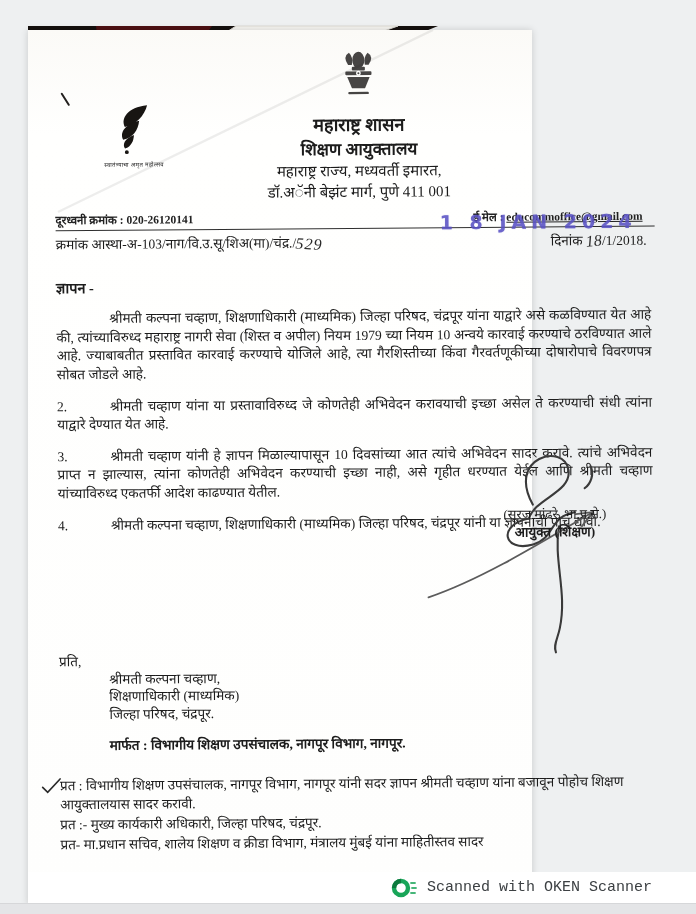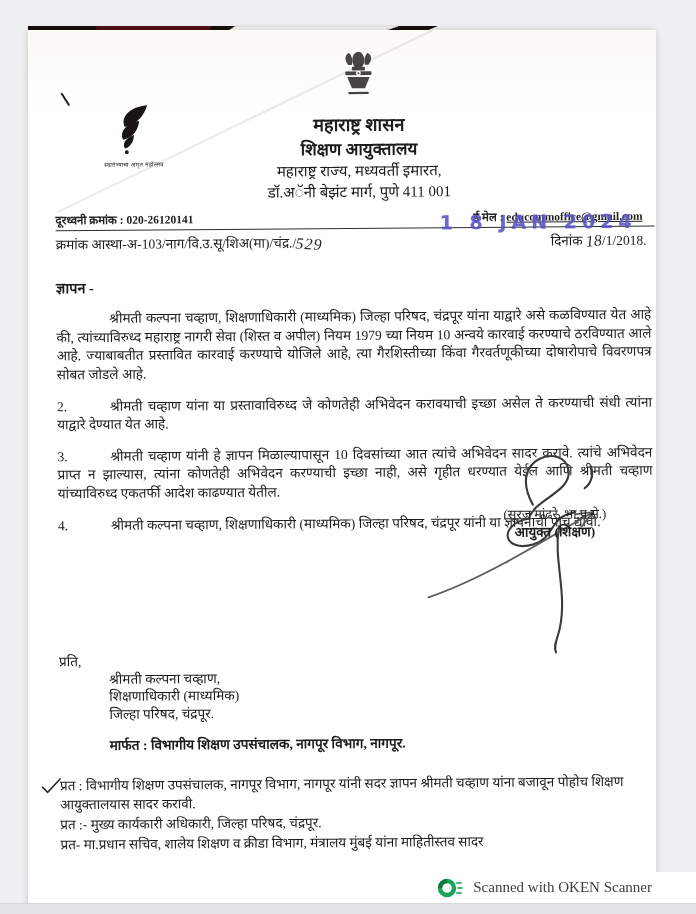--- a/index.html
+++ b/index.html
@@ -6,21 +6,21 @@
   body{
     width:696px;height:914px;position:relative;overflow:hidden;
     background:#eef0f1;
     font-family:"Liberation Serif","DejaVu Serif",serif;
     color:#1c1c1c;
   }
   
   .backdrop-svg{position:absolute;left:0;top:0;z-index:1;}
   
   .paper{
-    position:absolute;left:28px;top:30px;width:628px;height:875px;z-index:2;
+    position:absolute;left:28px;top:30px;width:504px;height:875px;z-index:2;
     background:linear-gradient(180deg,#fbfaf7 0%,#fffffe 12%,#fefefd 100%);
     box-shadow:0 0 7px rgba(0,0,0,.16);
   }
   .crease{
     position:absolute;left:28px;top:30px;z-index:3;pointer-events:none;
   }
   .letter{position:absolute;left:0;top:0;width:628px;height:875px;
     transform:rotate(-0.45deg);transform-origin:320px 120px;}
   
   .letterhead{margin-top:20px;text-align:center;transform:translateX(17px);line-height:1.25;}
@@ -63,21 +63,21 @@
   .recipient{margin:118px 0 0 27px;font-size:13.6px;line-height:17.5px;}
   .recipient .rl{margin-left:50px;}
   .via{margin:12px 0 0 77px;font-size:13.6px;font-weight:bold;}
   
   .copies{margin:22px 6px 0 27px;font-size:13.5px;line-height:19px;position:relative;}
   .copy-line{position:relative;margin-top:1px;}
   .check{position:absolute;left:-19px;top:1px;}
   
   .scan-bar{position:absolute;left:28px;right:0;top:872px;height:31px;background:#ffffff;z-index:4;
     display:flex;align-items:center;justify-content:flex-end;padding-right:44px;
-    font-family:Liberation Serif, serif;}
+    font-family:Liberation Mono, monospace;}
   .scan-text{font-size:15px;color:#3c4043;margin-left:10px;}
   .bottom-strip{position:absolute;left:0;right:0;top:903px;height:11px;background:#e4e5e7;
     border-top:1px solid rgba(0,0,0,.06);z-index:5;}
 </style>
 </head>
 <body>
 
 <svg class="backdrop-svg" width="696" height="320" aria-hidden="true">
   <polygon points="28,26 438,26 336,68 152,142 28,212" fill="#15100e"></polygon>
   <polygon points="96,26 212,26 188,58 104,92" fill="#4e1113"></polygon>

